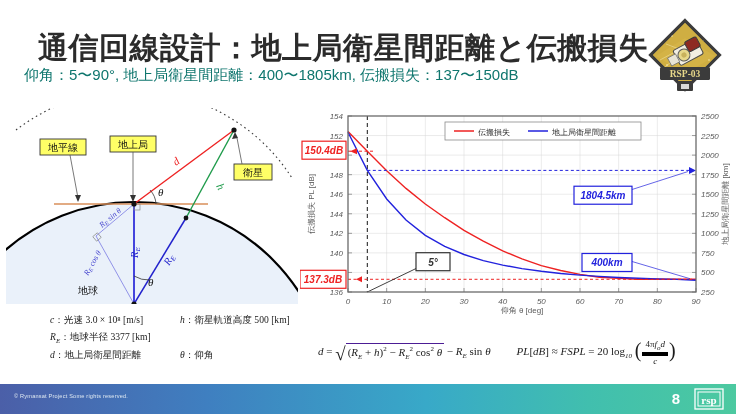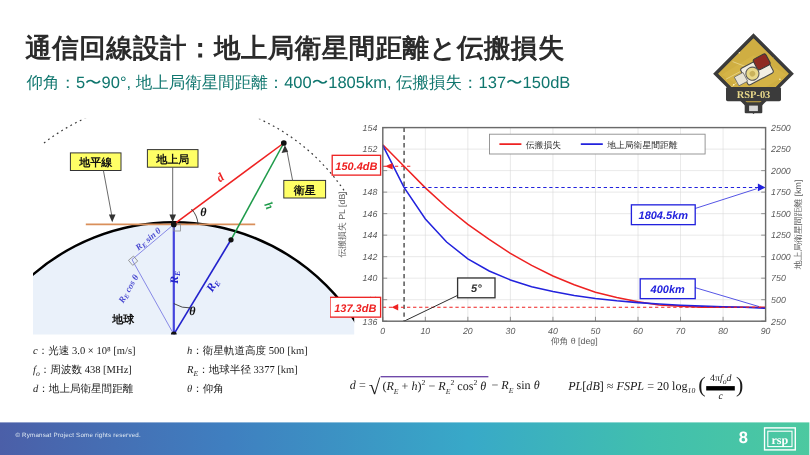--- a/index.html
+++ b/index.html
@@ -5,44 +5,44 @@
   html,body{margin:0;padding:0;}
   body{
     width:736px;height:414px;overflow:hidden;background:#ffffff;
     font-family:"Liberation Sans","DejaVu Sans",sans-serif;
     position:relative;
   }
   .slide{position:absolute;inset:0;background:#fff;}
 
   
   .title{
-    position:absolute;left:23px;top:28px;
-    font-size:24px;font-weight:bold;color:#2b2b2b;letter-spacing:.5px;
+    position:absolute;left:38px;top:28px;
+    font-size:30px;font-weight:bold;color:#2b2b2b;letter-spacing:.5px;
     white-space:nowrap;
   }
   .subtitle{
     position:absolute;left:24px;top:66px;
     font-size:15px;color:#0f766e;font-weight:500;white-space:nowrap;
   }
 
   
-  .badge{position:absolute;right:12px;top:28px;width:78px;height:84px;}
+  .badge{position:absolute;right:12px;top:16px;width:78px;height:84px;}
   .badge svg{display:block;}
 
   
-  .diagram{position:absolute;left:30px;top:108px;width:292px;height:196px;font-weight:bold;}
+  .diagram{position:absolute;left:6px;top:108px;width:292px;height:196px;}
   .diagram svg{display:block;}
 
   
   .symbols{
     position:absolute;left:30px;top:312px;width:280px;
     font-family:"Liberation Serif","DejaVu Serif",serif;
     font-size:9.6px;color:#1b1b1b;line-height:1.75;
   }
-  .symrow{display:flex;}
+  .symrow{display:flex;margin-left:20px;}
   .symcol{width:50%;white-space:nowrap;}
   .it{font-style:italic;}
   .sub{font-size:7px;vertical-align:sub;font-style:italic;}
   .sup{font-size:7px;vertical-align:super;}
 
   
   .equations{
     position:absolute;left:318px;top:338px;width:410px;
     font-family:"Liberation Serif","DejaVu Serif",serif;
     font-size:11px;color:#1b1b1b;
@@ -188,21 +188,20 @@
       <text x="72" y="186" font-family="Liberation Sans, sans-serif" font-size="10" fill="#111">地球</text>
     </svg>
   </div>
 
   <div class="symbols">
     <div class="symrow">
       <div class="symcol"><span class="it">c</span><span>：光速 3.0 × 10⁸ [m/s]</span></div>
       <div class="symcol"><span class="it">h</span><span>：衛星軌道高度 500 [km]</span></div>
     </div>
     <div class="symrow">
-      <div class="symcol"><span class="it">f<span class="sub">o</span></span><span>：周波数 438 [MHz]</span></div>
       <div class="symcol"><span class="it">R<span class="sub">E</span></span><span>：地球半径 3377 [km]</span></div>
     </div>
     <div class="symrow">
       <div class="symcol"><span class="it">d</span><span>：地上局衛星間距離</span></div>
       <div class="symcol"><span class="it">θ</span><span>：仰角</span></div>
     </div>
   </div>
 
   <div class="equations">
     <div class="eq">

